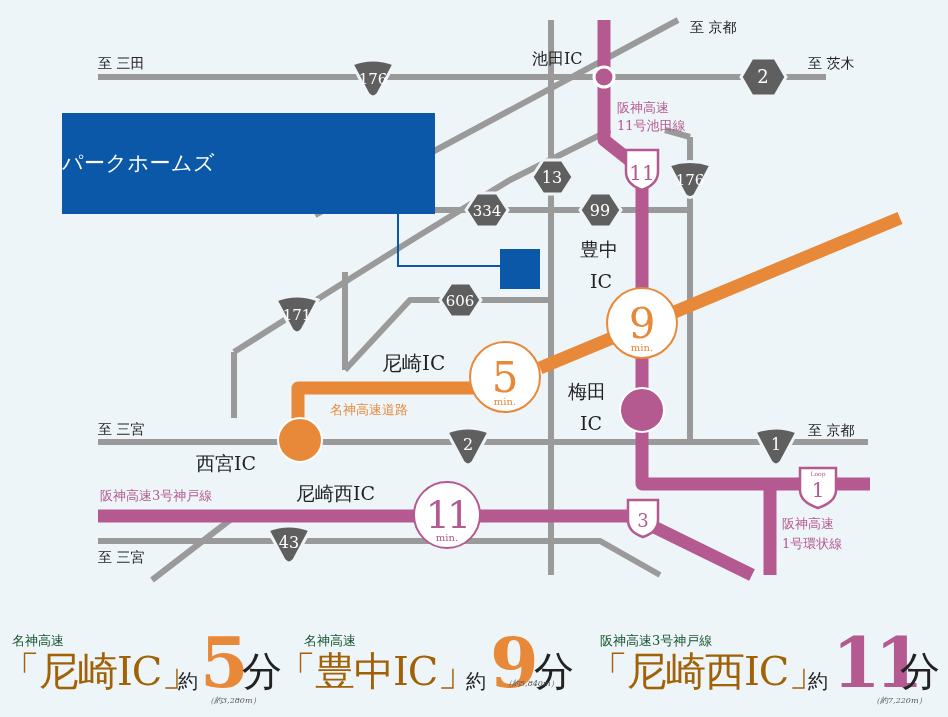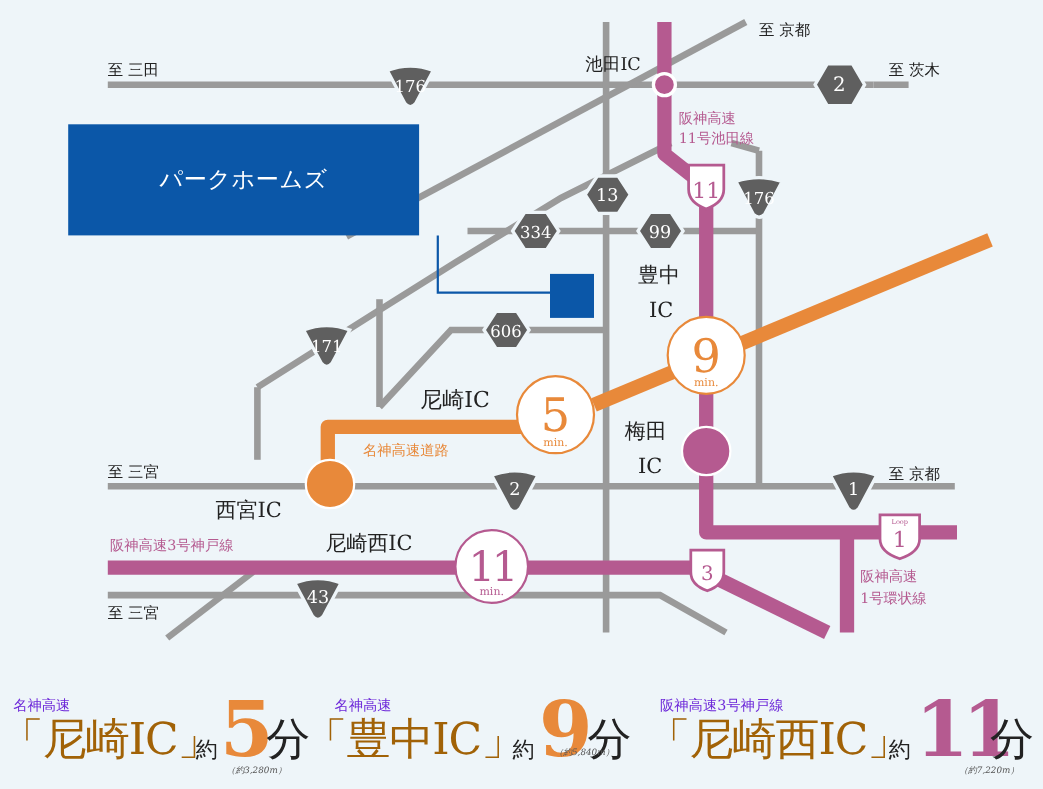--- a/index.html
+++ b/index.html
@@ -1,25 +1,25 @@
 <!DOCTYPE html>
 <html><head>
 <meta charset="utf-8">
 <style>
   html, body { margin:0; padding:0; }
   body { width:948px; height:717px; background:#eef5f9; overflow:hidden; position:relative;
          font-family:"DejaVu Serif","Liberation Serif",serif; color:#222; }
   #map { position:absolute; left:0; top:0; width:948px; height:717px; }
-  .prop-box { position:absolute; left:62px; top:113px; width:319px; height:101px; background:#0b57a8;
-              color:#fff; text-align:center; display:flex; flex-direction:column; justify-content:center;
+  .prop-box { position:absolute; left:62px; top:113px; width:373px; height:101px; background:#0b57a8;
+              color:#fff; text-align:left; display:flex; flex-direction:column; justify-content:center;
               font-size:21px; line-height:29px; letter-spacing:0.5px; }
   .prop-box span { display:block; }
   .footer { position:absolute; left:0; top:620px; width:948px; height:97px; }
   .fitem { position:absolute; top:0; }
-  .fsub { position:absolute; font-size:13px; color:#6d28d9; white-space:nowrap;text-align:right; }
+  .fsub { position:absolute; font-size:13px; color:#14532d; white-space:nowrap;text-align:right; }
   .fmain { position:absolute; font-size:40px; color:#a16207; white-space:nowrap; letter-spacing:-1px; }
   .fyaku { position:absolute; font-size:20px; color:#222; }
   .fnum { position:absolute; font-size:70px; line-height:70px; font-weight:bold; }
   .ffun { position:absolute; font-size:40px; color:#222; }
   .fdist { position:absolute; font-size:8px; color:#555; white-space:nowrap;font-style:italic; }
 </style>
 </head>
 <body>
 
 <svg id="map" viewBox="0 0 948 717" xmlns="http://www.w3.org/2000/svg">

